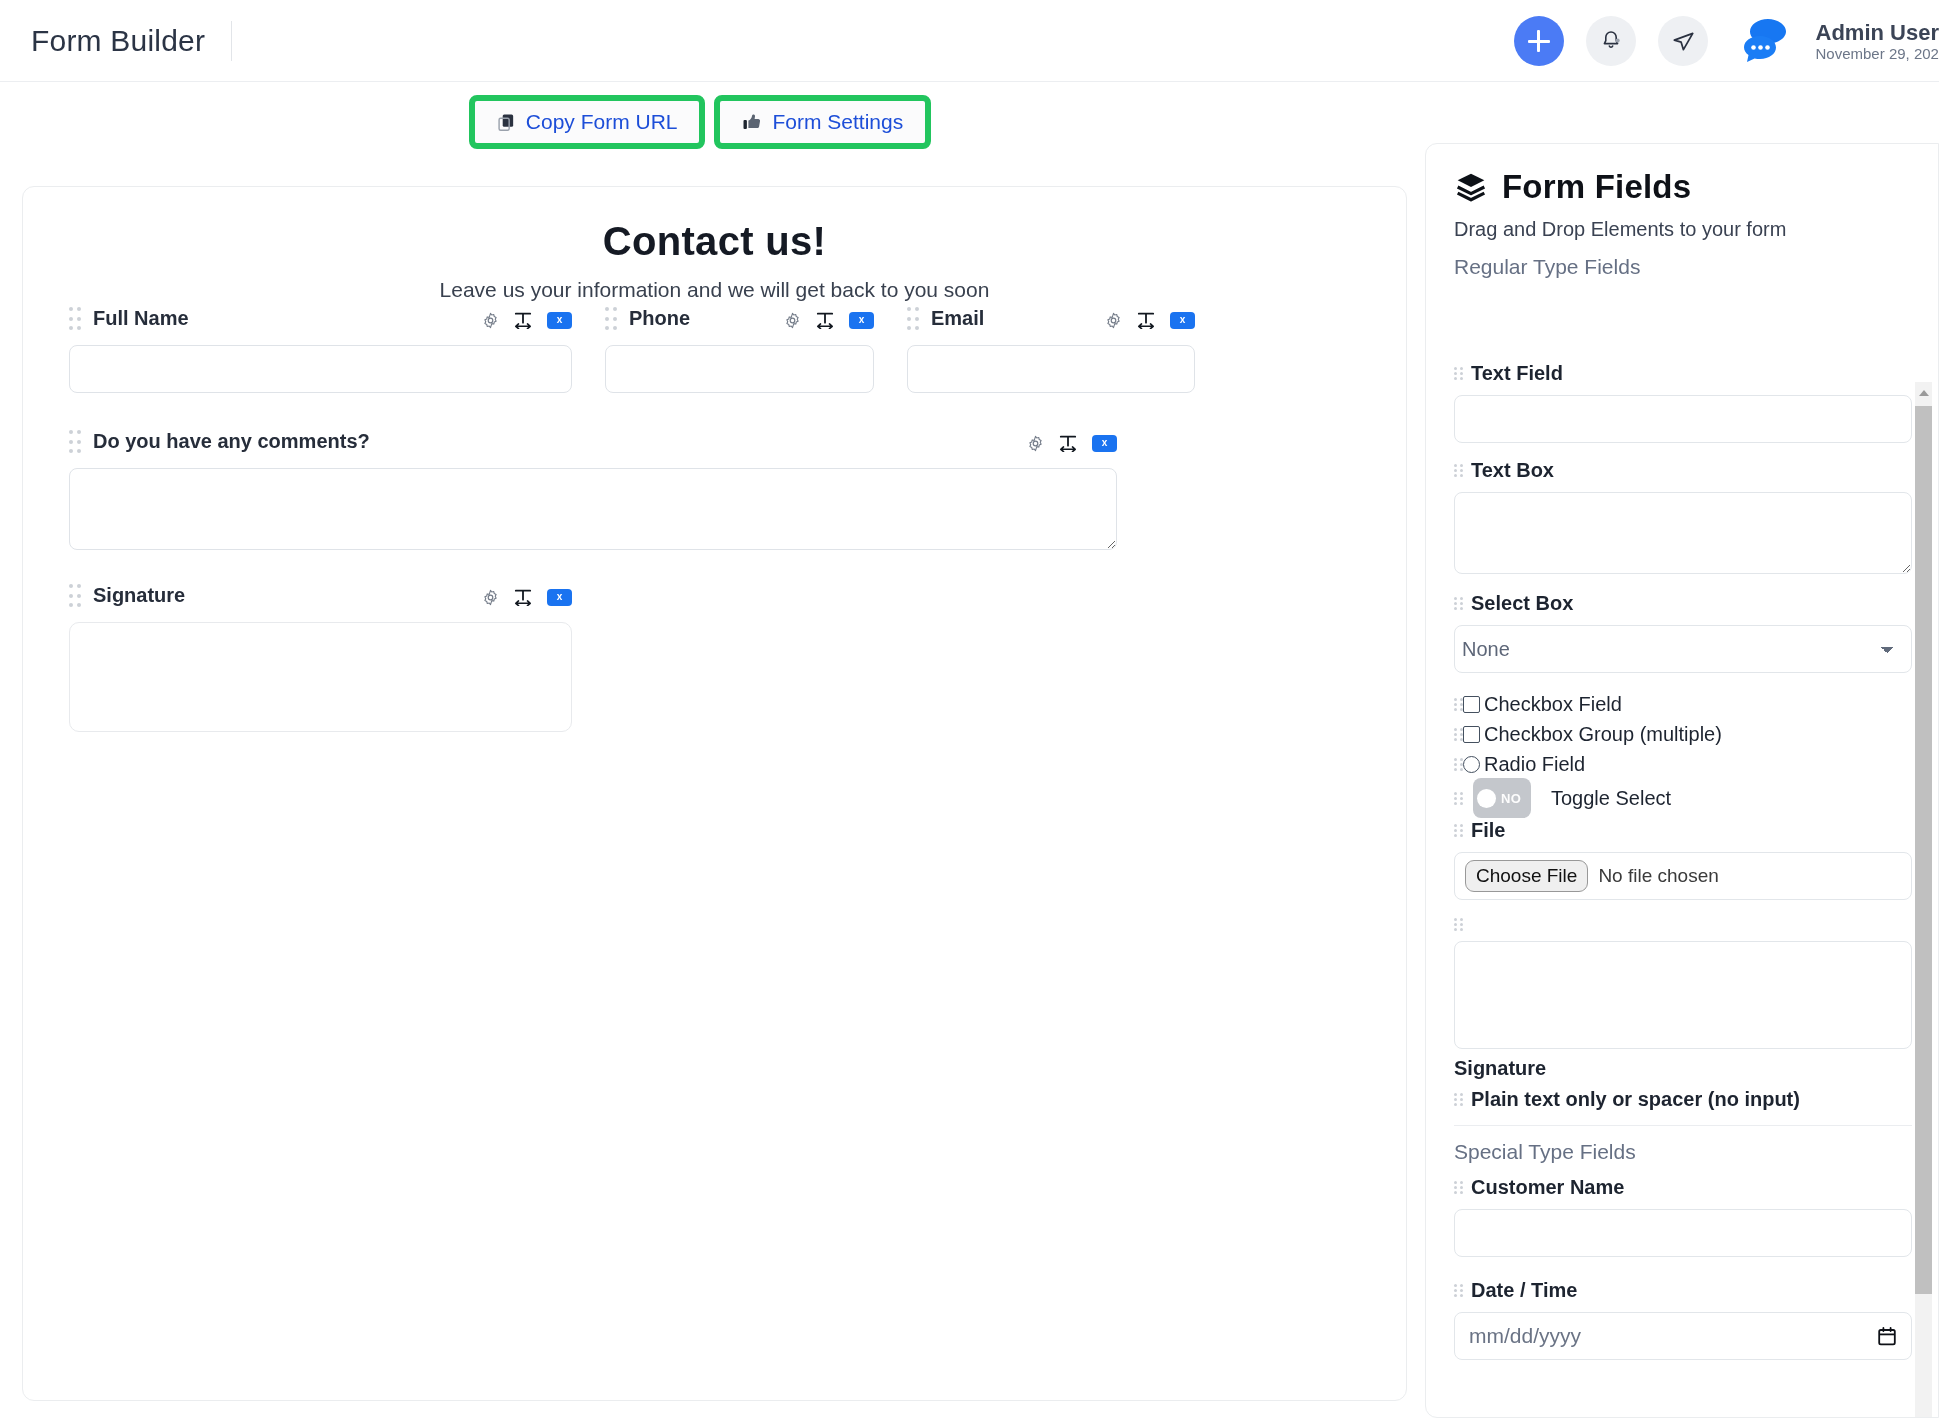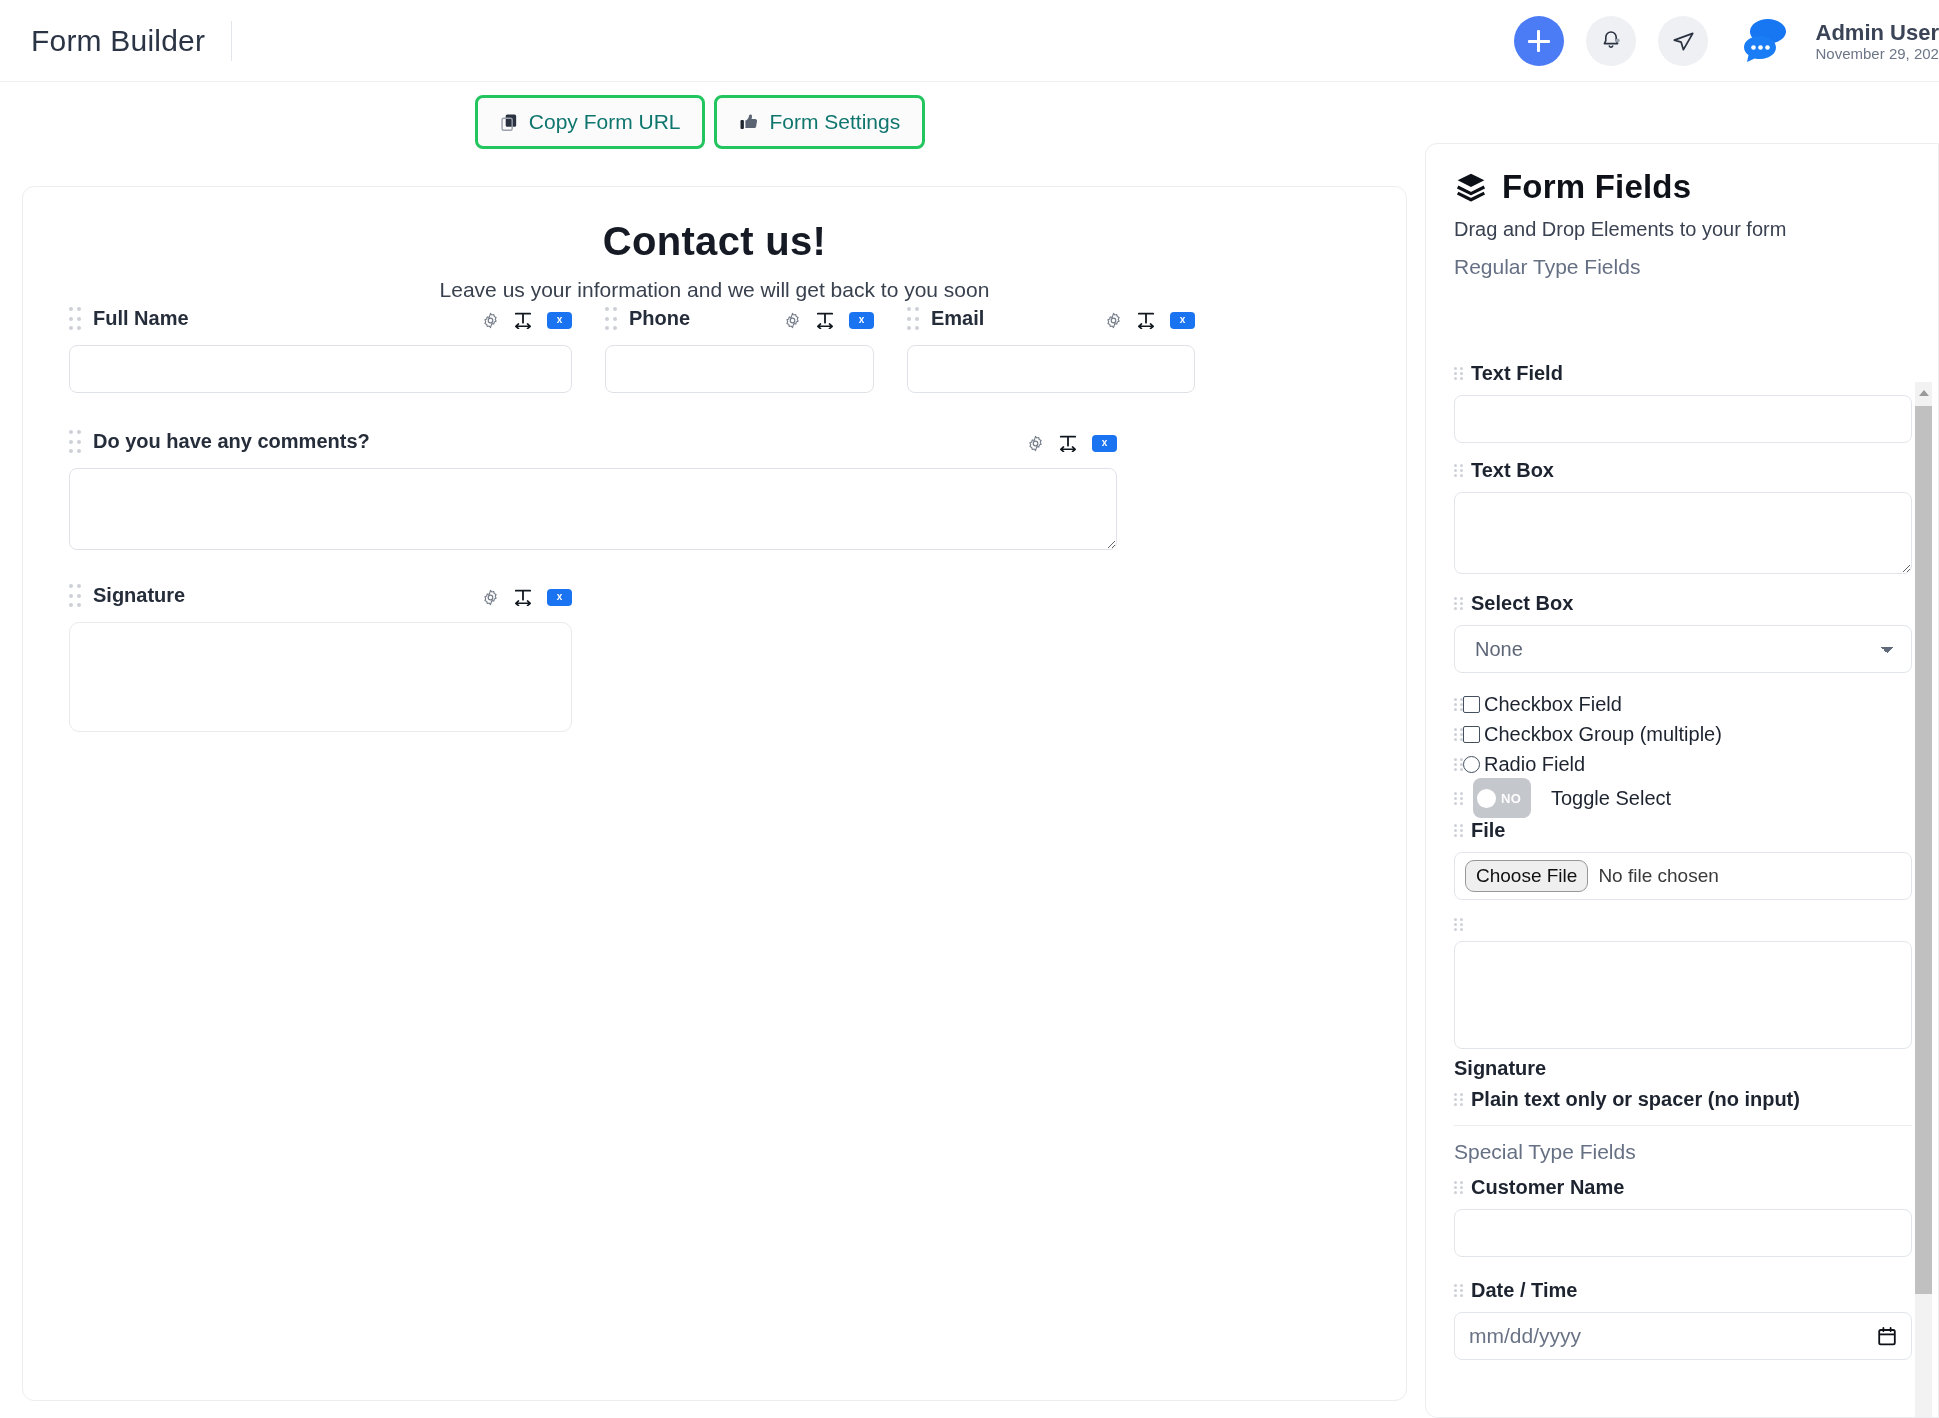--- a/index.html
+++ b/index.html
@@ -49,22 +49,22 @@
   .user-date { font-size: 15px; color: #6c7688; white-space: nowrap; }
 
   
   .actions-row {
     position: absolute; left: 0; top: 95px; width: 1400px;
     display: flex; justify-content: center; gap: 0px;
   }
   .action-btn {
     display: flex; align-items: center; gap: 10px;
     height: 54px; padding: 0 22px;
-    background: #fbfbfc; border: 3px solid #22c55e; border-radius: 8px;
-    font-size: 21px; color: #0f766e; cursor: pointer;
+    background: #fbfbfc; border: 6px solid #22c55e; border-radius: 8px;
+    font-size: 21px; color: #1d4ed8; cursor: pointer;
     font-family: "Liberation Sans", sans-serif;
   }
   .action-btn + .action-btn { margin-left: 9px; }
 
   
   .canvas-card {
     position: absolute; left: 22px; top: 186px;
     width: 1385px; height: 1215px;
     background: #ffffff; border: 1px solid #ebedef; border-radius: 12px;
   }
@@ -151,21 +151,21 @@
   .s-textarea {
     margin-top: 10px; width: 100%; height: 82px;
     border: 1px solid #e2e6ea; border-radius: 8px; background: #fff;
     font-family: "Liberation Sans", sans-serif; font-size: 18px; padding: 10px 12px;
     resize: vertical; outline: none;
   }
   .s-select {
     margin-top: 10px; width: 100%; height: 48px;
     border: 1px solid #e2e6ea; border-radius: 8px; background: #fff;
     font-family: "Liberation Sans", sans-serif; font-size: 20px; color: #5d6678;
-    padding: 0 20px; outline: none;
+    padding: 0 7px; outline: none;
     appearance: none;
     background-image:
       linear-gradient(45deg, transparent 50%, #606a7b 50%),
       linear-gradient(135deg, #606a7b 50%, transparent 50%);
     background-position: calc(100% - 24px) 21px, calc(100% - 18px) 21px;
     background-size: 6px 6px, 6px 6px;
     background-repeat: no-repeat;
   }
   .s-check-row {
     display: flex; align-items: center; gap: 0; height: 30px;

